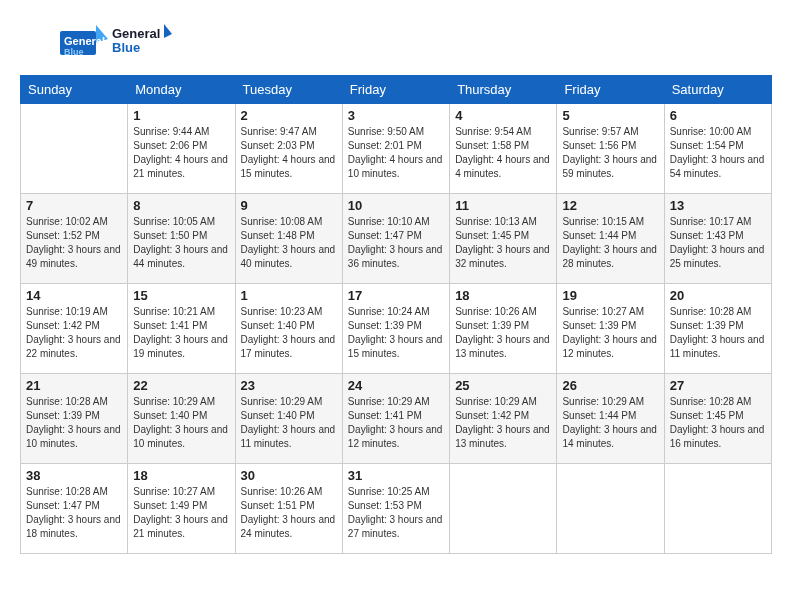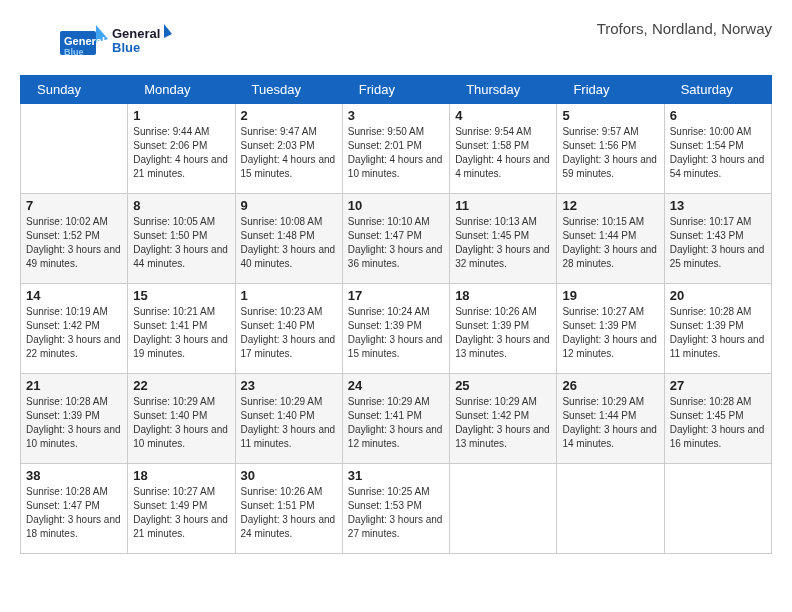--- a/index.html
+++ b/index.html
@@ -42,21 +42,21 @@
       color: #444;
     }
     .calendar {
       width: 100%;
       border-collapse: collapse;
       font-size: 11px;
     }
     .calendar th {
       background: #1565c0;
       color: #fff;
-      padding: 6px 16px;
+      padding: 6px 7px;
       text-align: left;
       font-size: 13px;
       font-weight: normal;
       border: 1px solid #1565c0;
     }
     .calendar td {
       border: 1px solid #ccc;
       vertical-align: top;
       padding: 4px 5px;
       width: 107px;
@@ -98,21 +98,20 @@
     </svg>
     <div class="logo-text">
       <svg width="60" height="40" viewBox="0 0 60 40">
         <text x="0" y="18" font-size="13" font-weight="bold" fill="#1a1a2e">General</text>
         <path d="M52,4 L60,14 L52,18 Z" fill="#1565c0"></path>
         <text x="0" y="32" font-size="13" font-weight="bold" fill="#1565c0">Blue</text>
       </svg>
     </div>
   </div>
   <div class="title-block">
-    <div class="location">Trofors, Nordland, Norway</div>
   </div>
 </div>
 
 <table class="calendar">
   <thead>
     <tr id="weekday-header">
         <th>Sunday</th>
         <th>Monday</th>
         <th>Tuesday</th>
         <th>Friday</th>

